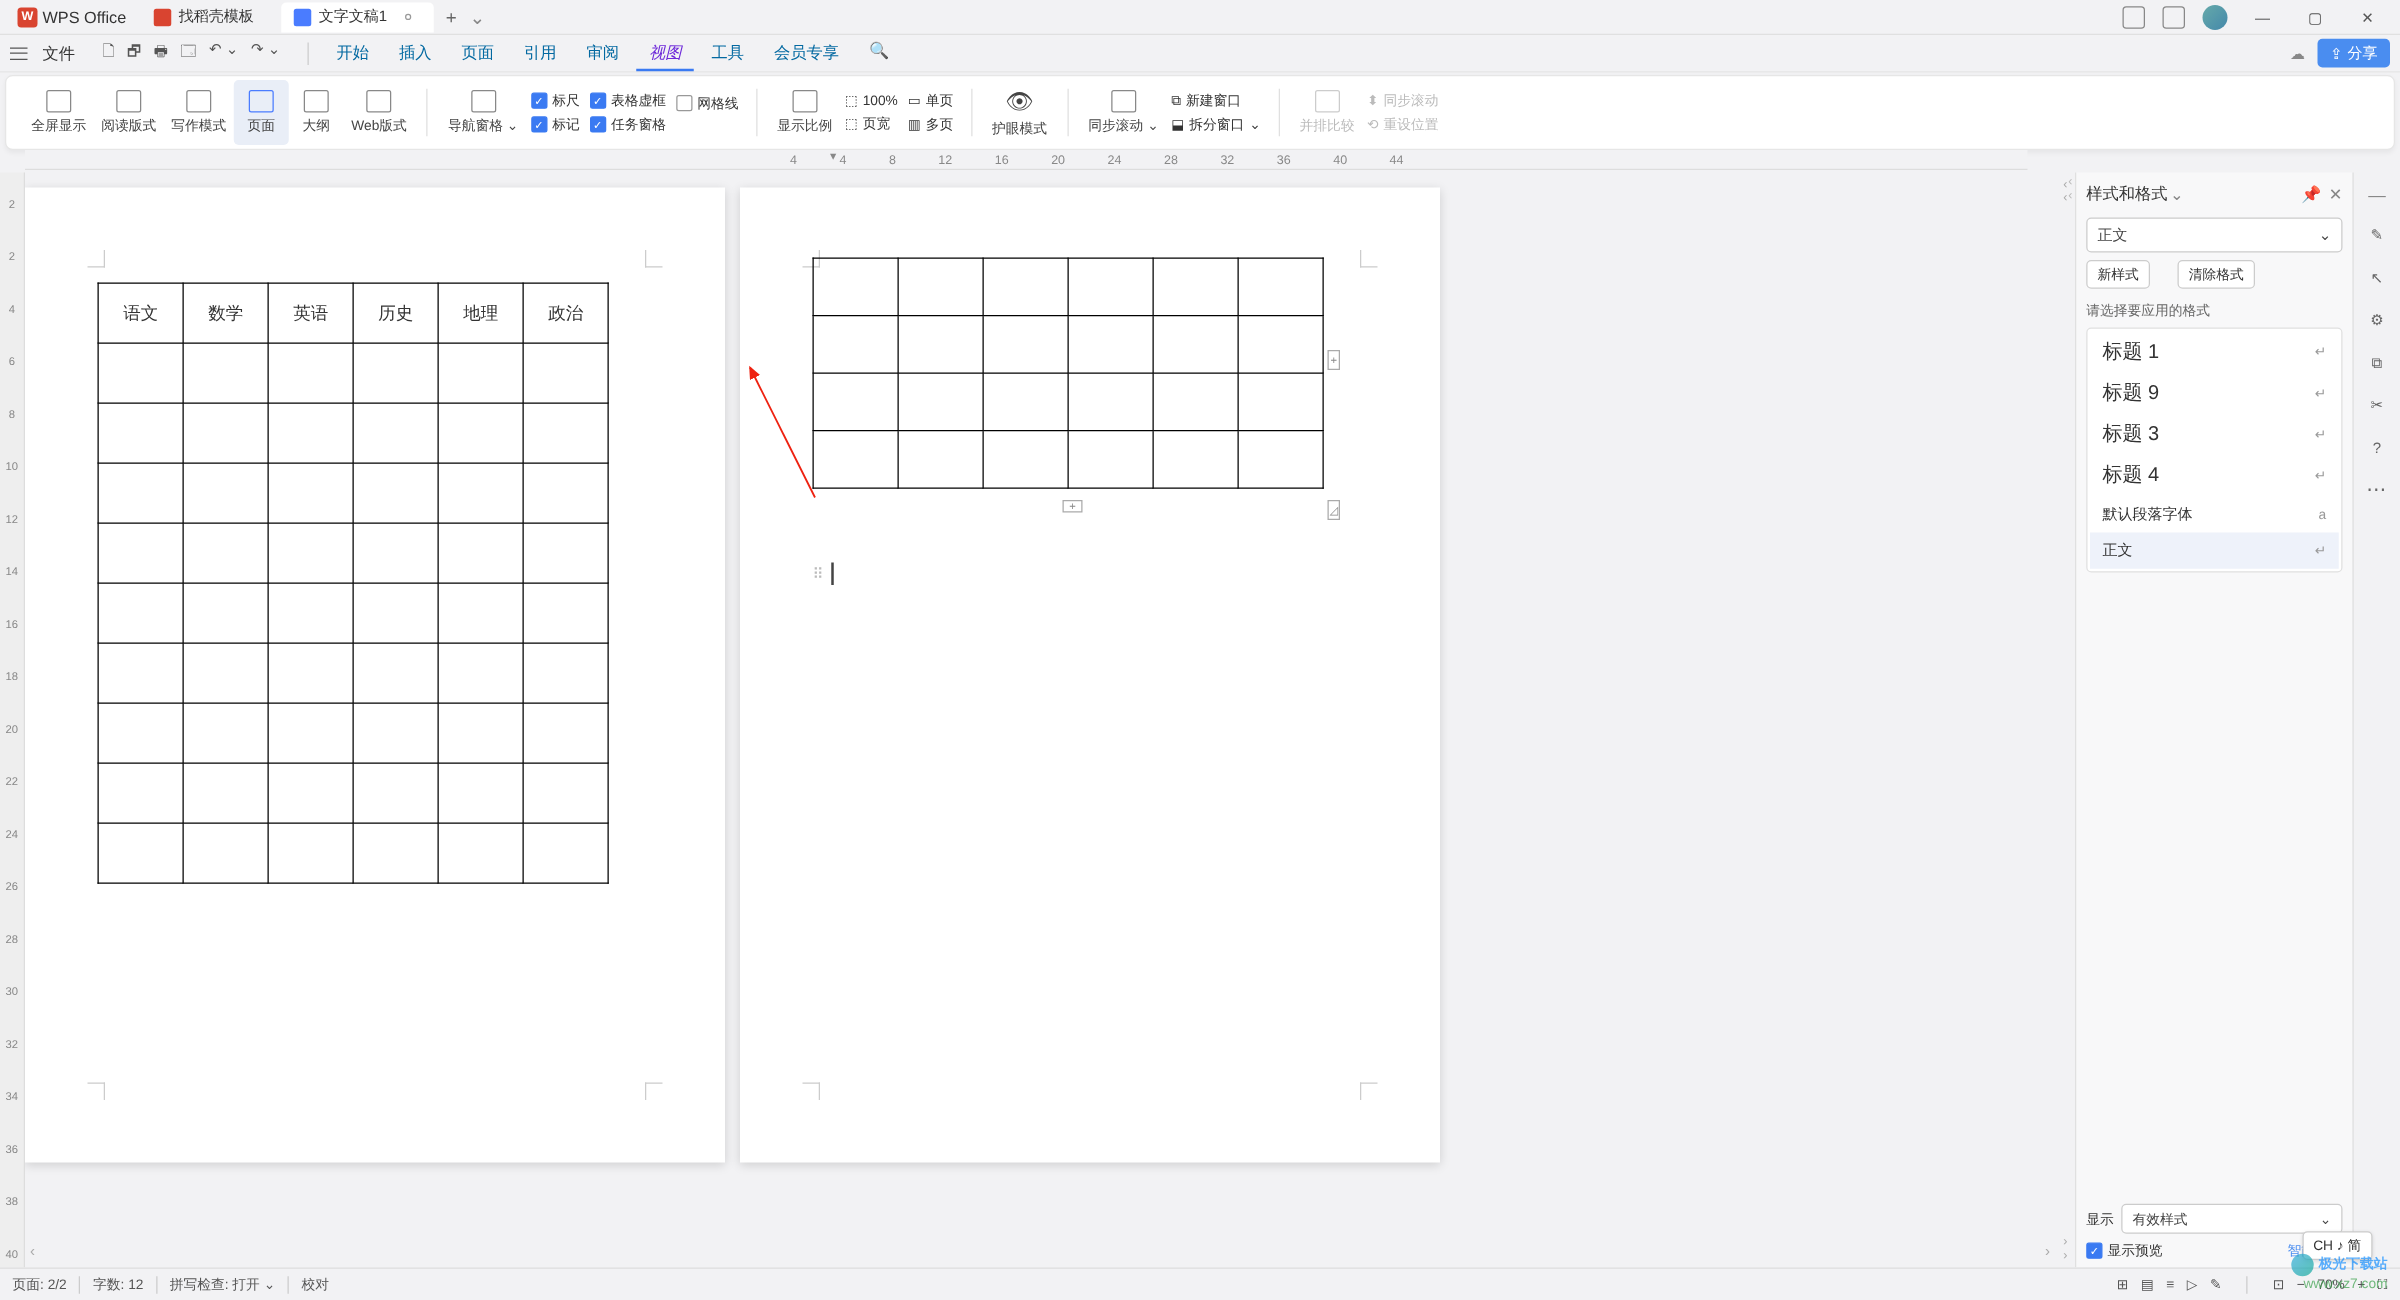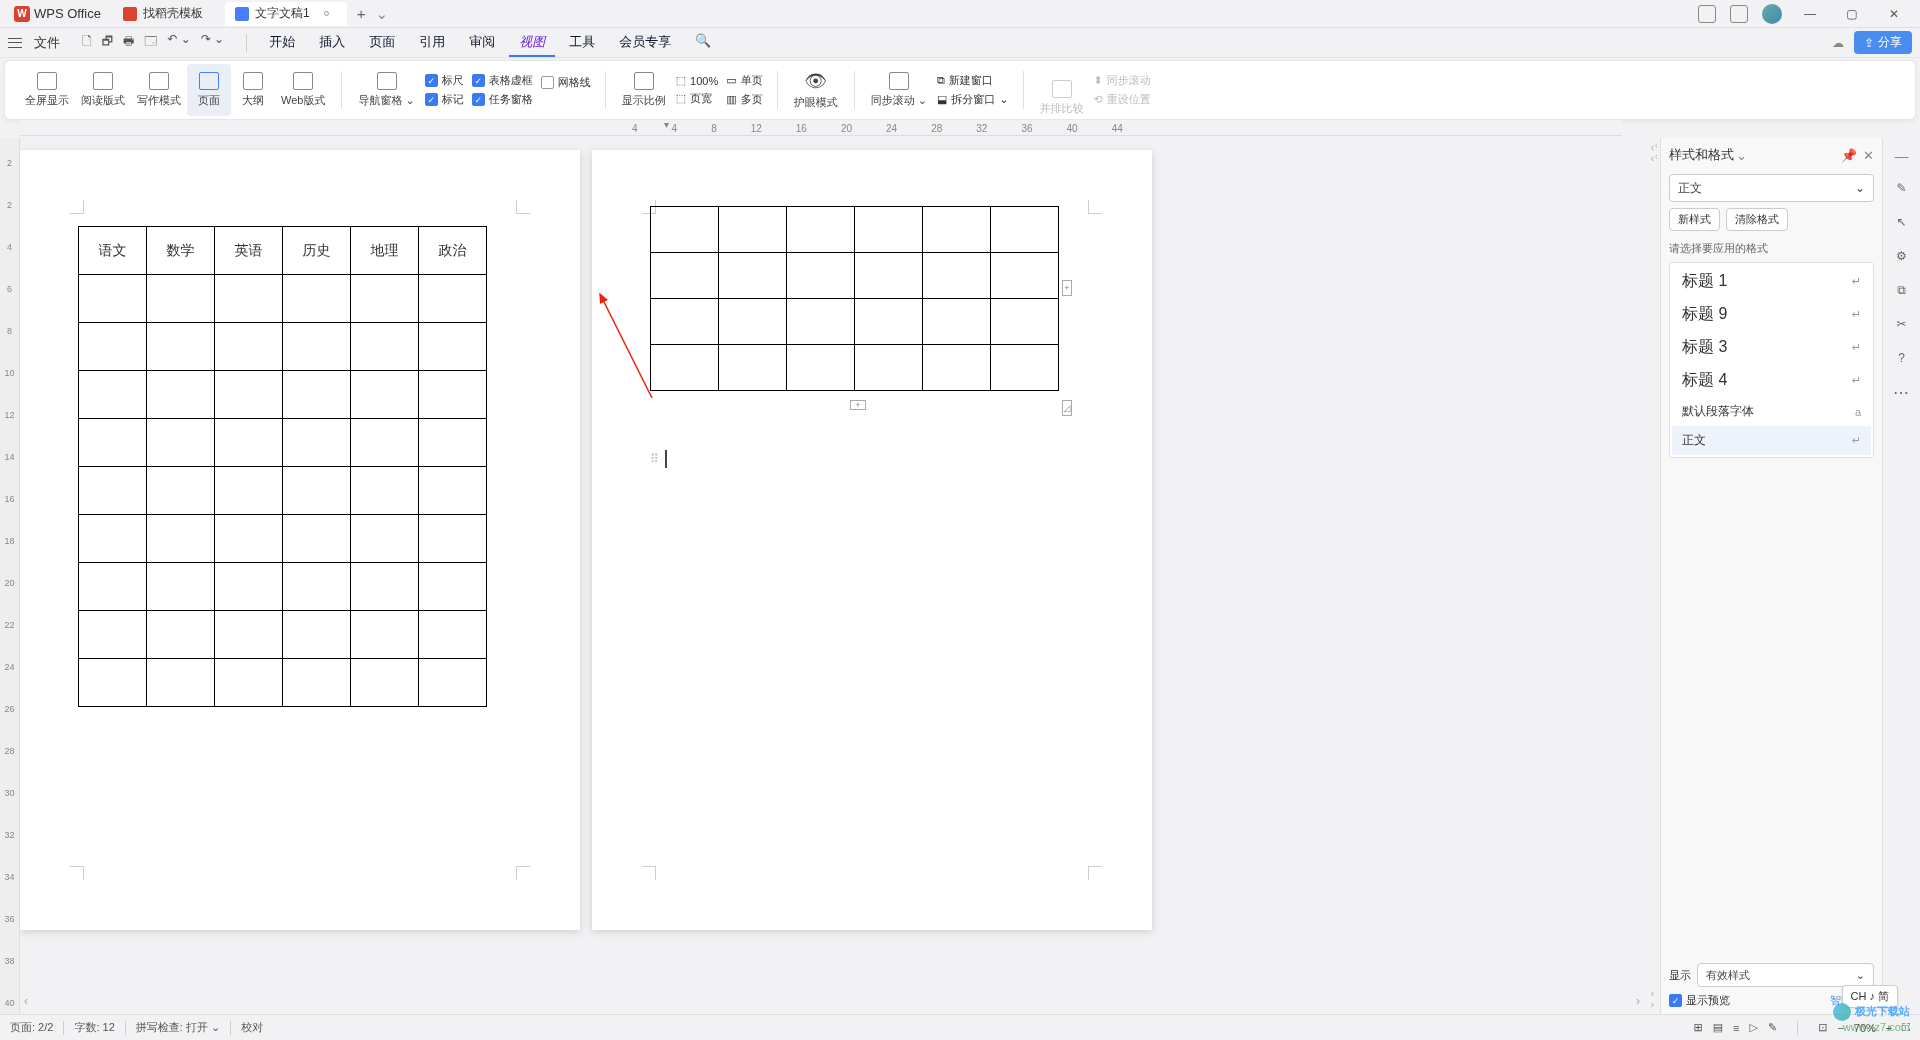--- a/index.html
+++ b/index.html
@@ -23,37 +23,37 @@
   
   
   .menubar { height: 30px; background: #f2f2f4; display: flex; align-items: center; padding: 0 8px; border-bottom: 1px solid #e5e5e5; gap: 14px; }
   .menu-left { display: flex; align-items: center; gap: 4px; }
   .hamburger { display: inline-block; width: 14px; height: 10px; border-top: 1.5px solid #555; border-bottom: 1.5px solid #555; position: relative; }
   .hamburger::after { content: ""; position: absolute; top: 3.5px; left: 0; right: 0; border-top: 1.5px solid #555; }
   .filemenu { padding: 0 8px; font-size: 13px; }
   .qat { display: flex; gap: 10px; padding: 0 10px; color: #555; }
   .menu-sep { width: 1px; height: 18px; background: #ccc; margin: 0 8px; }
   .menus { display: flex; gap: 4px; }
-  .menu-item { padding: 4px 10px; font-size: 13px; color: #0f172a; }
+  .menu-item { padding: 4px 10px; font-size: 13px; color: #0369a1; }
   .menu-item.active { color: #6d28d9; border-bottom: 2px solid #3a7af2; font-style: italic; }
   .menu-right { margin-left: auto; display: flex; align-items: center; gap: 10px; }
   .share-btn { background: #4a8df0; color: #fff; padding: 3px 10px; border-radius: 4px; font-size: 12px; display: flex; align-items: center; gap: 4px; }
   
   
   .ribbon { height: 60px; background: #fff; display: flex; align-items: stretch; padding: 4px 8px; border: 1px solid #e6e6e6; margin: 2px 4px; border-radius: 6px; box-shadow: 0 2px 4px rgba(0,0,0,0.05); }
   .ribbon-group { display: flex; align-items: center; padding: 0 6px; }
   .ribbon-sep { width: 1px; background: #e0e0e0; margin: 6px 4px; }
   .rib-btn { display: flex; flex-direction: column; align-items: center; justify-content: center; gap: 3px; padding: 0 6px; min-width: 44px; color: #444; font-size: 11px; height: 52px;}
   .rib-btn.active { background: #e9eef7; border-radius: 4px; }
   .rib-icon { width: 20px; height: 18px; border: 1px solid #888; border-radius: 2px; display: inline-block; }
   .rib-stack { display: flex; flex-direction: column; gap: 4px; justify-content:center; height:52px;}
   .check-row { display: flex; align-items: center; gap: 4px; font-size: 11px; color: #333; padding: 0 4px; white-space:nowrap;}
   .chk { width: 13px; height: 13px; border: 1px solid #999; border-radius: 2px; display: inline-flex; align-items: center; justify-content: center; font-size: 9px; color: #fff; }
   .chk.on { background: #3a7af2; border-color: #3a7af2; }
-  .rib-btn.disabled { color: #bbb; justify-content: flex-end; }
+  .rib-btn.disabled { color: #bbb; }
   .vruler { position: absolute; top: 138px; left: 0; bottom: 26px; width: 20px; background: #eee; border-right: 1px solid #ddd; }
   .vruler-marks { display: flex; flex-direction: column; gap: 32px; padding-top: 20px; font-size: 9px; color: #888; align-items:center;}
   
   .doc-area { position: absolute; top: 138px; left: 20px; right: 260px; bottom: 26px; background: #f2f2f4; overflow: hidden; }
   .pages { display: flex; gap: 12px; padding-top: 12px; }
   .page { width: 560px; height: 780px; background: #fff; box-shadow: 0 2px 8px rgba(0,0,0,0.15); position: relative; }
   .margin-corner { position: absolute; width: 14px; height: 14px; border: 1px solid #ccc; }
   .mc-tl { top: 50px; left: 50px; border-right:none; border-bottom:none; transform:rotate(180deg);}
   .mc-tr { top: 50px; right: 50px; border-left:none; border-bottom:none; transform:rotate(180deg);}
   .mc-bl { bottom: 50px; left: 50px; border-right:none; border-top:none; transform:rotate(180deg);}
@@ -67,21 +67,21 @@
   .doc-table.t2 td { height: 46px; }
   .tbl-handle { position:absolute; width:10px; height:16px; background:#fff; border:1px solid #aaa; font-size:9px; display:flex; align-items:center; justify-content:center; color:#888;}
   .drag-handle { color:#bbb; cursor:grab;}
   
   
   .sidepanel { position: absolute; top: 138px; right: 38px; bottom: 26px; width: 222px; background: #f8f8f9; border-left:1px solid #e0e0e0; padding: 4px 8px; }
   .sp-header { display: flex; align-items: center; height: 26px; font-size: 13px;}
   .sp-header .pin, .sp-header .close { margin-left: 6px; color:#888; cursor:pointer;}
   .sp-header .spacer{ flex:1;}
   .sp-select { width: 100%; height: 28px; border:1px solid #ccc; border-radius:4px; background:#fff; padding:0 8px; margin:6px 0; display:flex; align-items:center; justify-content:space-between; color:#444;}
-  .sp-btns { display: flex; gap:6px; margin-bottom:10px;}
+  .sp-btns { display: flex; gap:22px; margin-bottom:10px;}
   .sp-btn { border:1px solid #ccc; border-radius:4px; padding:3px 8px; font-size:11px; background:#fff;}
   .sp-label { font-size: 11px; color:#666; margin:6px 0;}
   .style-list { background:#fff; border:1px solid #e0e0e0; border-radius:4px; padding:2px;}
   .style-item { display:flex; align-items:center; justify-content:space-between; padding:6px 10px; font-size:16px; }
   .style-item .ret { font-size:11px; color:#999;}
   .style-item.small{ font-size:12px; color:#333;}
   .style-item.sel { background:#eef2fa; font-size:12px;}
   .sp-footer { position:absolute; bottom:6px; left:8px; right:8px;}
   .sp-foot-row { display:flex; align-items:center; gap:6px; font-size:11px; margin-top:6px;}
   

